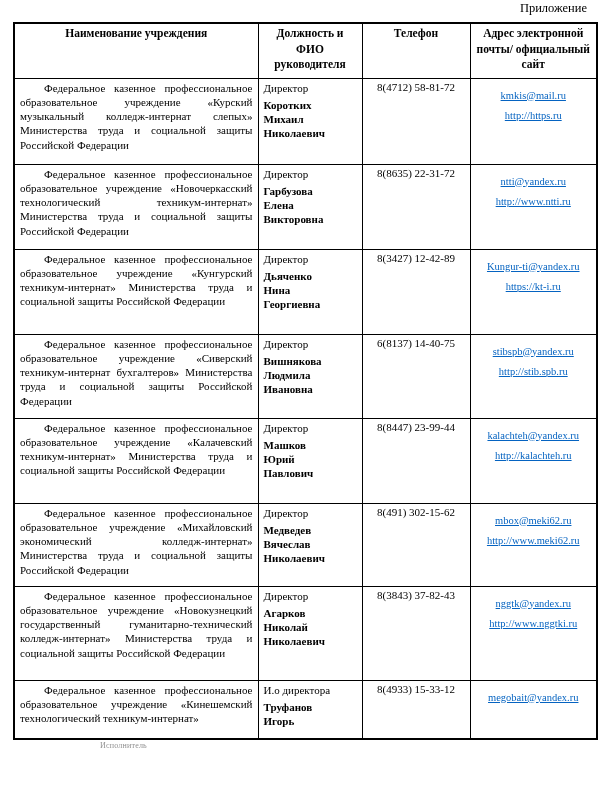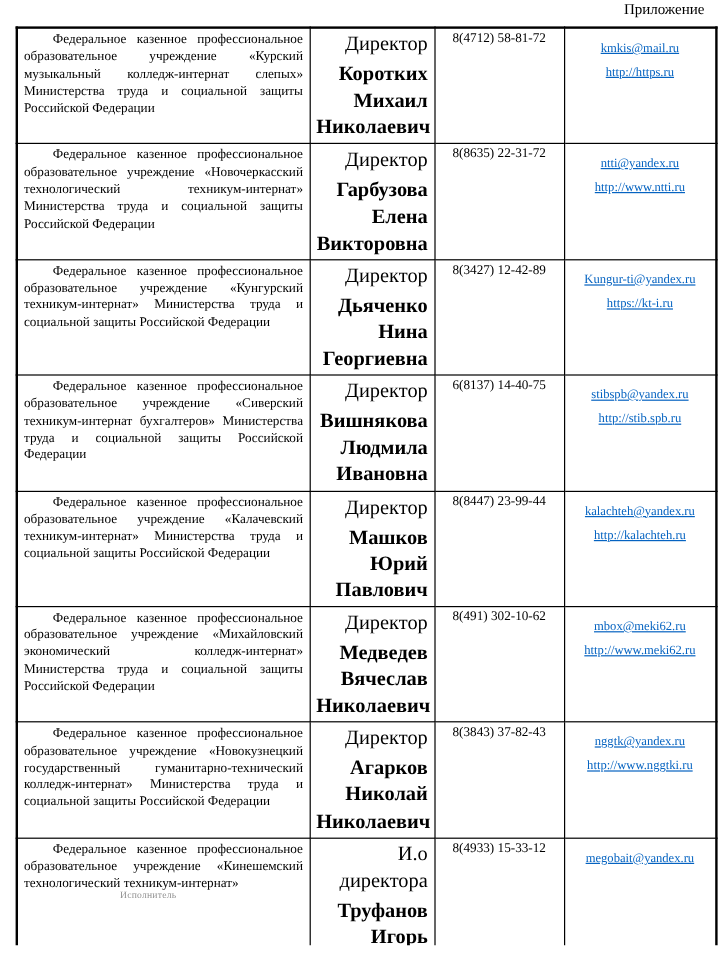--- a/index.html
+++ b/index.html
@@ -8,21 +8,21 @@
   .appendix{position:absolute;top:1px;right:13px;font-size:12.5px;}
   table.orgs{position:absolute;left:13px;top:22px;width:583px;border-collapse:collapse;
         table-layout:fixed;border:2px solid #000;}
   table.orgs td, table.orgs th{border:1px solid #000;padding:2px 5px;vertical-align:top;}
   .title-cell{font-weight:bold;text-align:center;font-size:11.5px;line-height:1.3;
         padding:2px 24px;vertical-align:middle;}
   th.colhead{font-weight:bold;text-align:center;font-size:11.5px;line-height:1.35;
         vertical-align:middle;padding:2px 8px;}
   td.name{padding:1px 5px 1px 6px;}
   .nametext{font-size:11px;line-height:1.3;text-align:justify;text-indent:24px;}
-  td.pos{text-align:right;font-size:17px;line-height:1.3;padding-top:2px;}
+  td.pos{text-align:left;font-size:11px;line-height:1.3;padding-top:2px;}
   .fio{font-weight:bold;margin-top:3px;}
   td.phone{text-align:center;vertical-align:middle;font-size:11px;white-space:nowrap;}
   td.mail{text-align:center;vertical-align:middle;font-size:10.5px;overflow:hidden;}
   a.lnk{display:block;color:#0563C1;text-decoration:underline;margin:9px 0;
         white-space:nowrap;overflow:hidden;}
   a.lnk:empty{display:none;}
   .watermark{position:absolute;left:56px;top:741px;font-size:8px;color:#8f8f8f;
         z-index:3;letter-spacing:0.2px;margin-left:44px;}
   .bottombar{position:absolute;left:0;top:789px;width:600px;height:7px;
         background:#ededed;border-top:1px solid #d9d9d9;}
@@ -35,20 +35,26 @@
   <div class="appendix">Приложение</div>
 
   <table class="orgs">
     <colgroup>
       <col style="width:244px">
         <col style="width:104px">
         <col style="width:108px">
         <col style="width:127px">
     </colgroup>
     <tbody>
+      <tr style="height:55px">
+        <th class="colhead">Наименование учреждения</th>
+        <th class="colhead">Должность и ФИО руководителя</th>
+        <th class="colhead">Телефон</th>
+        <th class="colhead">Адрес электронной почты/ официальный сайт</th>
+      </tr>
 
       <tr style="height:86px">
         <td class="name">
             <div class="nametext">Федеральное казенное профессиональное образовательное учреждение «Курский музыкальный колледж-интернат слепых» Министерства труда и социальной защиты Российской Федерации</div>
           </td>
         <td class="pos">
           <div class="role">Директор</div>
           <div class="fio">
             <div>Коротких</div>
             <div>Михаил</div>
@@ -143,21 +149,21 @@
             <div class="nametext">Федеральное казенное профессиональное образовательное учреждение «Михайловский экономический колледж-интернат» Министерства труда и социальной защиты Российской Федерации</div>
           </td>
         <td class="pos">
           <div class="role">Директор</div>
           <div class="fio">
             <div>Медведев</div>
             <div>Вячеслав</div>
             <div>Николаевич</div>
           </div>
         </td>
-        <td class="phone"><span>8(491) 302-10-62</span></td>
+        <td class="phone"><span>8(491) 302-15-62</span></td>
         <td class="mail">
           <a class="lnk" href="#">mbox@meki62.ru</a>
           <a class="lnk" href="#">http://www.meki62.ru</a>
         </td>
       </tr>
 
       <tr style="height:94px">
         <td class="name">
             <div class="nametext">Федеральное казенное профессиональное образовательное учреждение «Новокузнецкий государственный гуманитарно-технический колледж-интернат» Министерства труда и социальной защиты Российской Федерации</div>
           </td>

